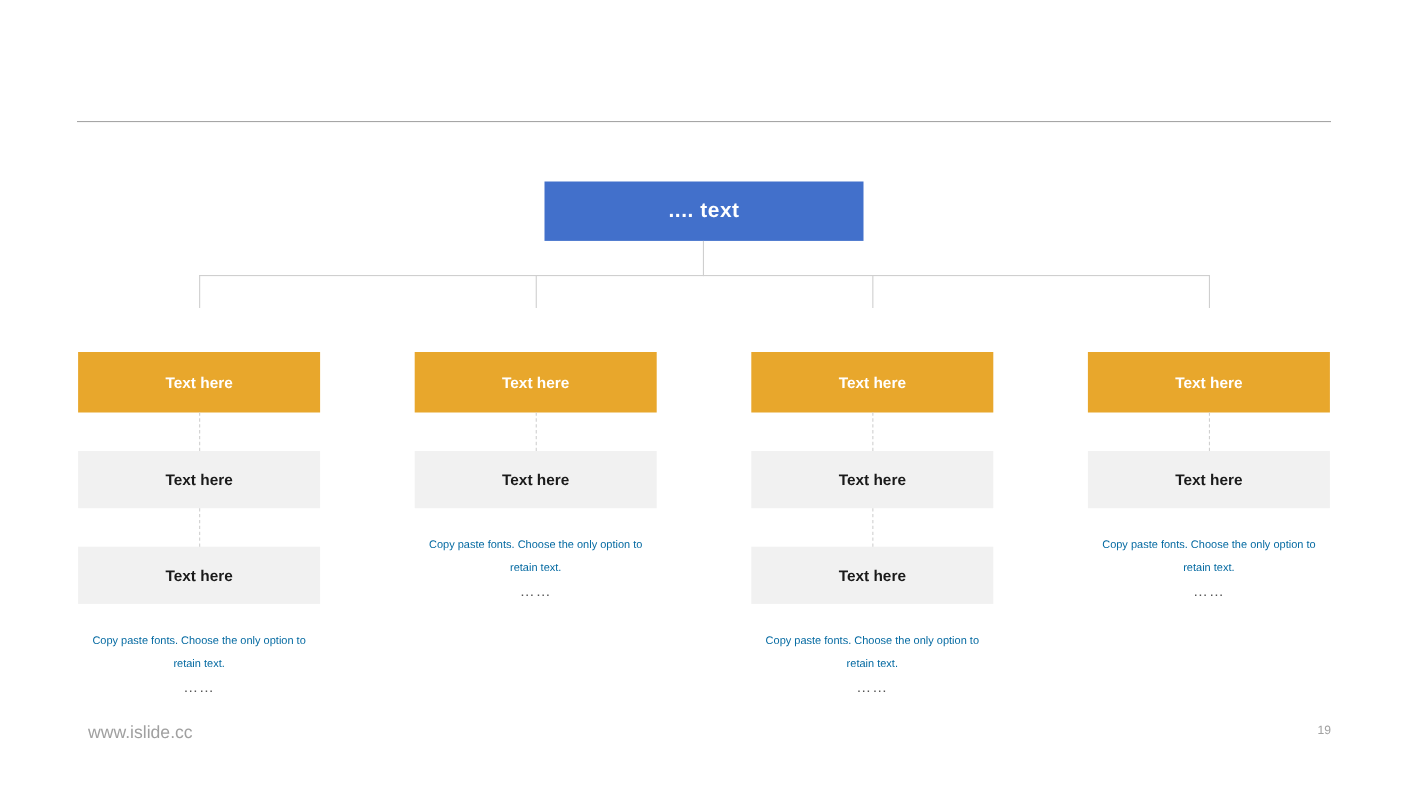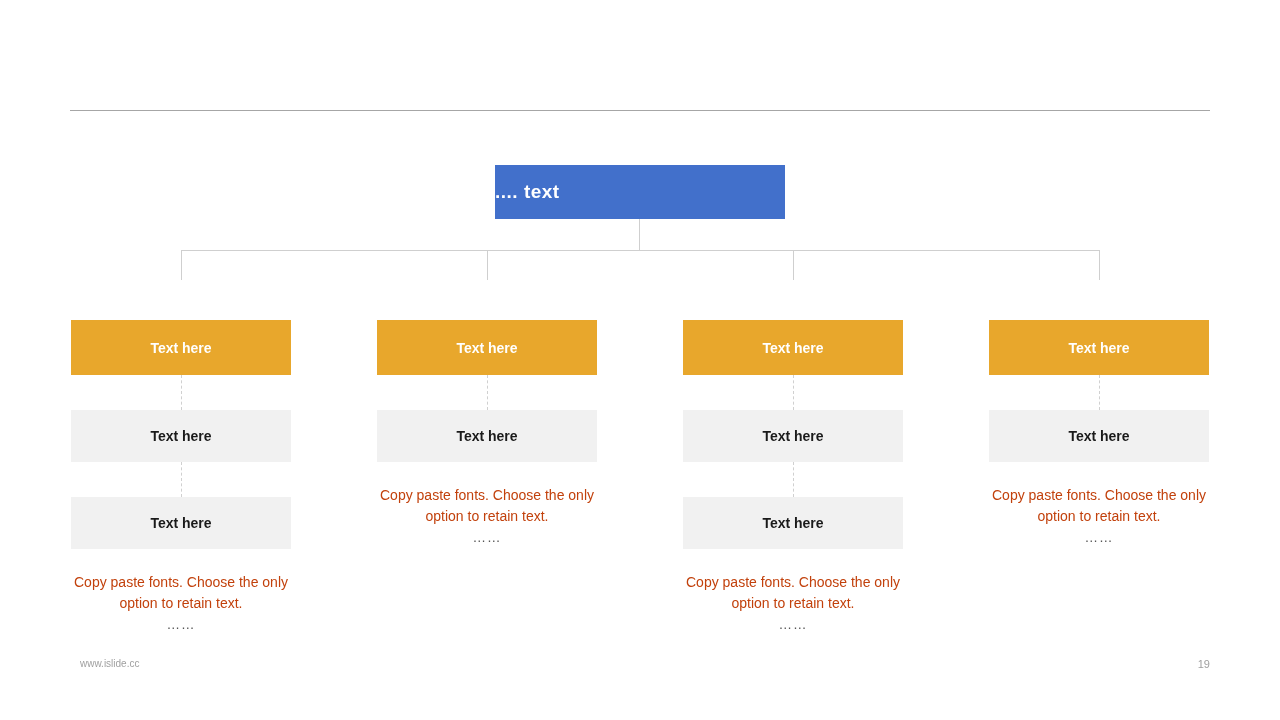--- a/index.html
+++ b/index.html
@@ -24,21 +24,21 @@
   }
 
   
   .root-node {
     position: absolute;
     left: 495px; top: 165px;
     width: 290px; height: 54px;
     background: #4270cb;
     display: flex;
     align-items: center;
-    justify-content: flex-start;
+    justify-content: center;
     color: #ffffff;
     font-size: 19px;
     font-weight: bold;
     letter-spacing: 0.5px;
   }
 
   
   .conn { position: absolute; background: #cfcfcf; }
   .conn-v-root { left: 639px; top: 219px; width: 1px; height: 32px; }
   .conn-h-bus  { left: 181px; top: 250px; width: 919px; height: 1px; }
@@ -92,38 +92,38 @@
     left: 110px; top: 0;
     width: 0; height: 35px;
     border-left: 1px dashed #d0d0d0;
   }
 
   .body-gap { width: 220px; height: 23px; }
 
   .body-text {
     width: 220px;
     text-align: center;
-    font-size: 14px;
+    font-size: 10px;
     line-height: 21px;
-    color: #c2410c;
+    color: #0369a1;
   }
   .body-dots {
     width: 220px;
     text-align: center;
     font-size: 13.5px;
     line-height: 21px;
     color: #555555;
     letter-spacing: 1px;
   }
 
   
   .footer-url {
     position: absolute;
     left: 80px; top: 658px;
-    font-size: 10px;
+    font-size: 16px;
     color: #a0a0a0;
   }
   .footer-page {
     position: absolute;
     left: 1176px; top: 658px;
     width: 34px;
     text-align: right;
     font-size: 11px;
     color: #a0a0a0;
   }

